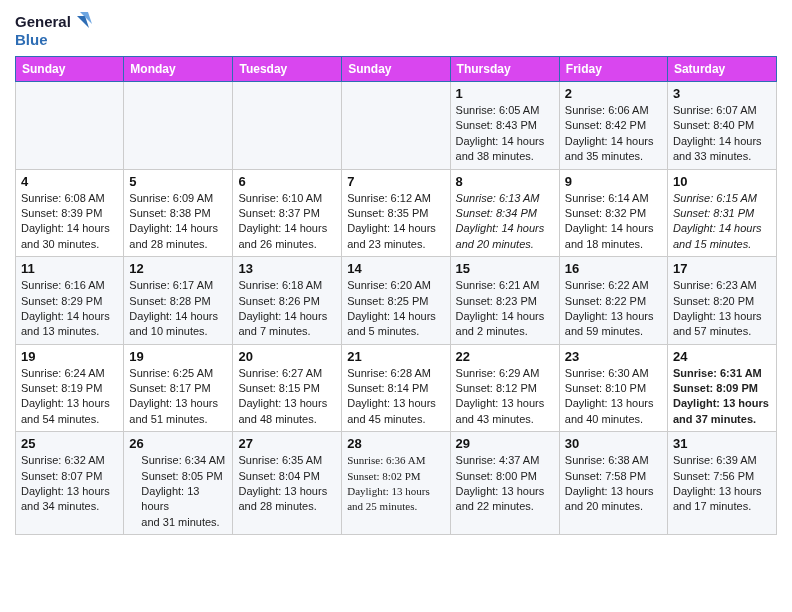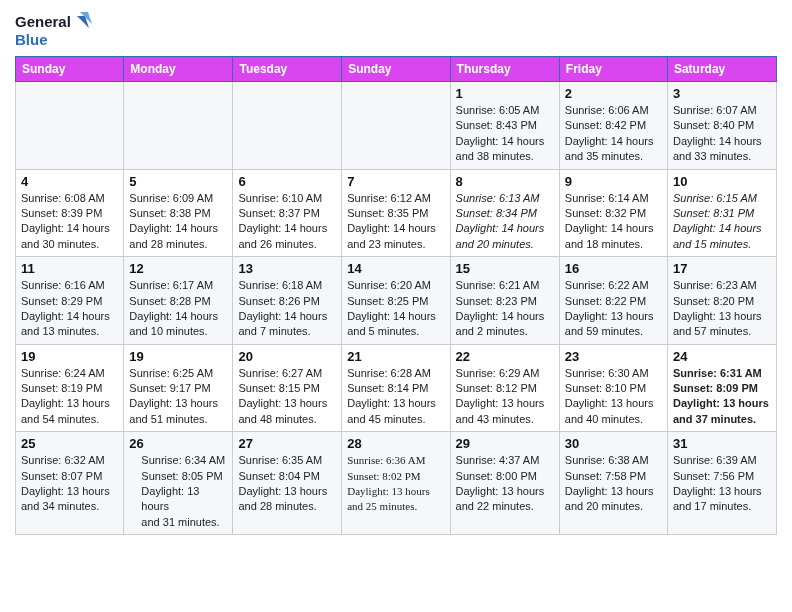--- a/index.html
+++ b/index.html
@@ -239,21 +239,21 @@
         <td>
           <div class="day-number">19</div>
           <div class="day-info" style="white-space: pre-line;">Sunrise: 6:24 AM
 Sunset: 8:19 PM
 Daylight: 13 hours
 and 54 minutes.</div>
         </td>
         <td>
           <div class="day-number">19</div>
           <div class="day-info" style="white-space: pre-line;">Sunrise: 6:25 AM
-Sunset: 9:17 PM
+Sunset: 8:17 PM
 Daylight: 13 hours
 and 51 minutes.</div>
         </td>
         <td>
           <div class="day-number">20</div>
           <div class="day-info" style="white-space: pre-line;">Sunrise: 6:27 AM
 Sunset: 8:15 PM
 Daylight: 13 hours
 and 48 minutes.</div>
         </td>

